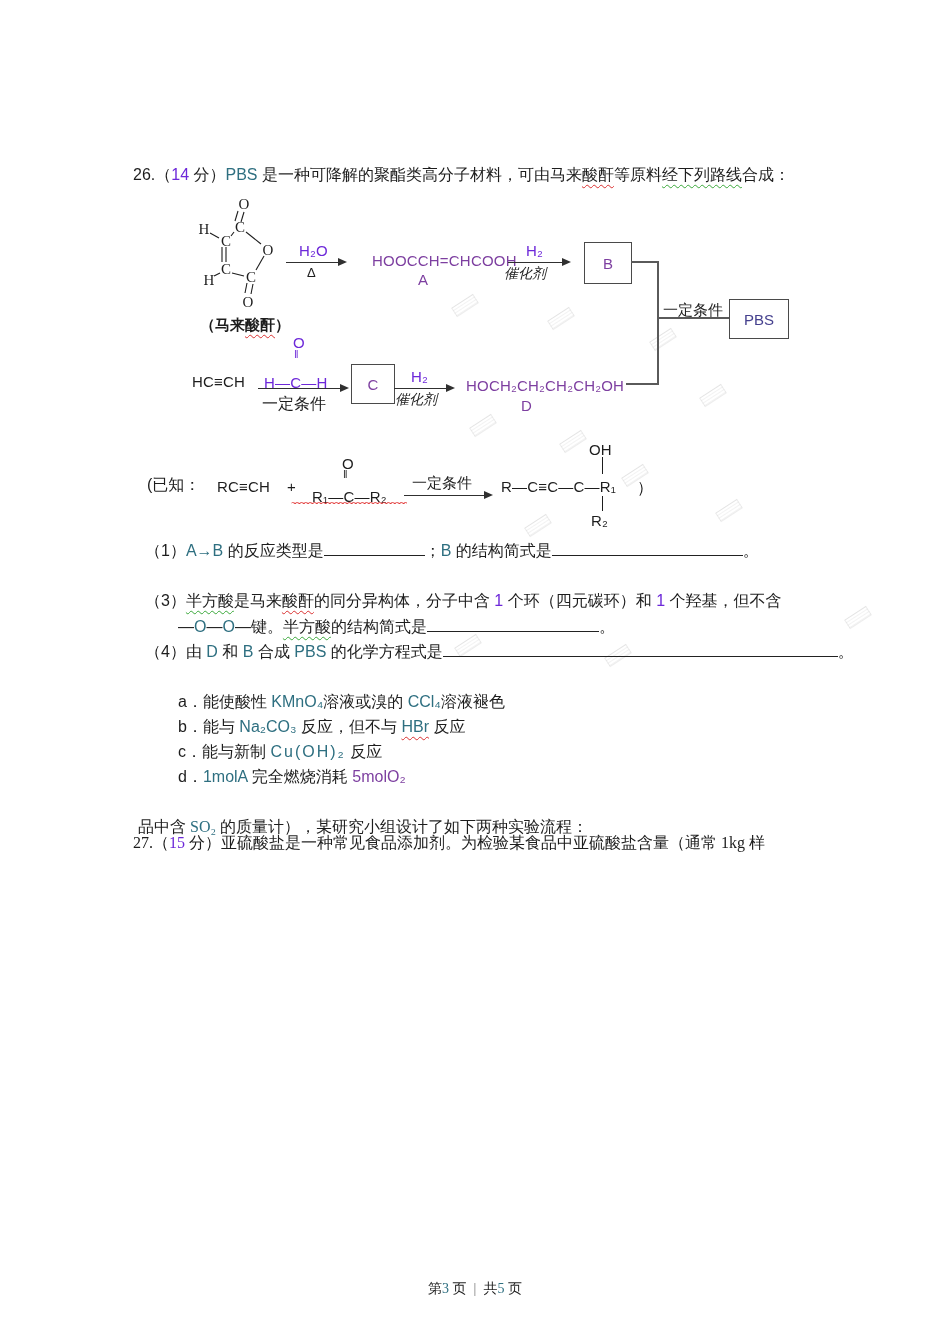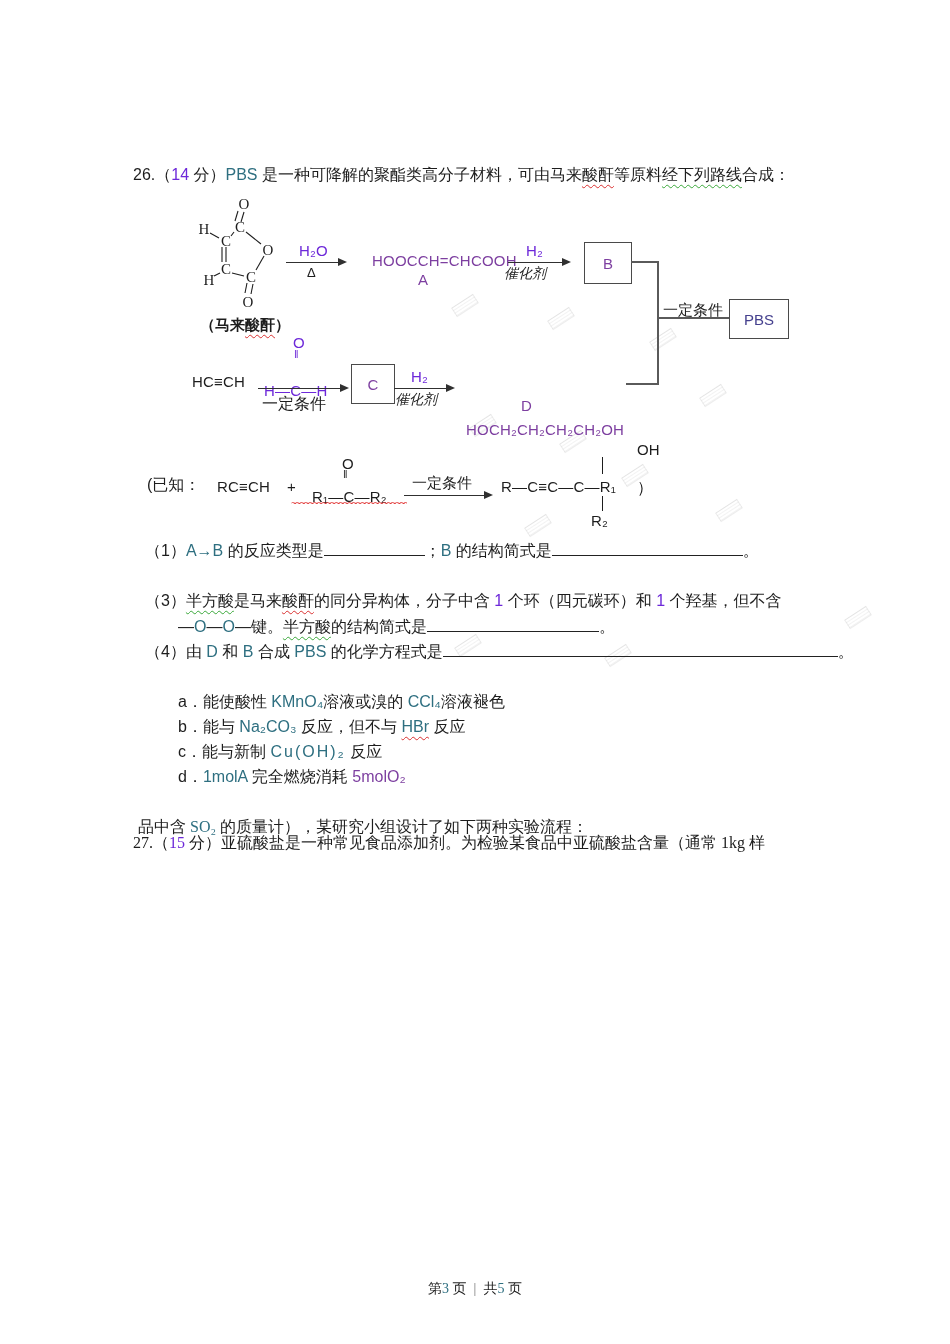--- a/index.html
+++ b/index.html
@@ -102,46 +102,46 @@
   <div class="plainline" style="left:658px;top:317px;width:71px;height:1.6px;"></div>
   <div class="box pbs" style="left:729px;top:299px;width:58px;height:38px;">
     <span>PBS</span>
   </div>
   <div class="plainline" style="left:626px;top:383px;width:32px;height:1.6px;"></div>
 
   <div class="abs chem k" style="left:192px;top:373px;">HC≡CH</div>
 
   <div class="abs chem olv" style="left:293px;top:334px;">O</div>
   <div class="abs olv" style="left:294px;top:348px;font-size:11px;">‖</div>
-  <div class="abs chem olv" style="left:264px;top:382px;">H—C—H</div>
+  <div class="abs chem olv" style="left:264px;top:374px;">H—C—H</div>
   <div class="harrow" style="left:258px;top:388px;width:82px;"></div>
   <div class="line" style="left:262px;top:393px;">一定条件</div>
 
   <div class="box pur" style="left:351px;top:364px;width:42px;height:38px;">
     <span>C</span>
   </div>
 
   <div class="abs chem olv" style="left:411px;top:368px;">H₂</div>
   <div class="harrow" style="left:394px;top:388px;width:52px;"></div>
   <div class="abs k skew" style="left:396px;top:391px;font-size:14px;">催化剂</div>
 
-  <div class="abs chem pur" style="left:466px;top:377px;margin-top:44px;">HOCH₂CH₂CH₂CH₂OH</div>
+  <div class="abs chem pur" style="left:466px;top:377px;">HOCH₂CH₂CH₂CH₂OH</div>
   <div class="abs chem pur" style="left:521px;top:397px;">D</div>
 
   <div class="abs k" style="left:147px;top:475px;font-size:16px;">(已知：</div>
   <div class="abs chem k" style="left:217px;top:478px;">RC≡CH</div>
   <div class="abs chem k" style="left:287px;top:478px;">+</div>
   <div class="abs chem k" style="left:342px;top:455px;">O</div>
   <div class="abs k" style="left:343px;top:468px;font-size:11px;">‖</div>
   <div class="abs chem k" style="left:312px;top:488px;">R₁—C—R₂</div>
   <div class="squig" style="left:291px;top:500px;width:116px;">~~~~~~~~~~~~~~~~~~~~~~~~~~~~~~~~</div>
   <div class="line" style="left:412px;top:472px;font-size:15px;">一定条件</div>
   <div class="harrow" style="left:404px;top:495px;width:80px;"></div>
   <div class="abs chem k" style="left:501px;top:478px;">R—C≡C—C—R₁</div>
-  <div class="abs chem k" style="left:589px;top:441px;margin-left:48px;">OH</div>
+  <div class="abs chem k" style="left:589px;top:441px;">OH</div>
   <div class="plainline" style="left:602px;top:457px;width:1.3px;height:17px;background:#1d1d1d;"></div>
   <div class="plainline" style="left:602px;top:496px;width:1.3px;height:15px;background:#1d1d1d;"></div>
   <div class="abs chem k" style="left:591px;top:512px;">R₂</div>
   <div class="abs k" style="left:637px;top:478px;font-size:16px;">）</div>
 
   <div class="line" style="left:145px;top:540px;"><span class="seg k">（1）</span><span class="seg lt">A→B</span><span class="seg k"> 的反应类型是</span><span class="blank" style="width: 101px;"></span><span class="seg k">；</span><span class="seg lt">B</span><span class="seg k"> 的结构简式是</span><span class="blank" style="width: 191px;"></span><span class="seg k">。</span></div>
   <div class="line" style="left:145px;top:590px;"><span class="seg k">（3）</span><span class="seg gru">半方酸</span><span class="seg k">是马来</span><span class="seg rdu">酸酐</span><span class="seg k">的同分异构体，分子中含 </span><span class="seg olv">1</span><span class="seg k"> 个环（四元碳环）和 </span><span class="seg olv">1</span><span class="seg k"> 个羟基，但不含</span></div>
   <div class="line" style="left:178px;top:616px;"><span class="seg k">—</span><span class="seg lt">O</span><span class="seg k">—</span><span class="seg lt">O</span><span class="seg k">—键。</span><span class="seg gru">半方酸</span><span class="seg k">的结构简式是</span><span class="blank" style="width: 172px;"></span><span class="seg k">。</span></div>
   <div class="line" style="left:145px;top:641px;"><span class="seg k">（4）由 </span><span class="seg lt">D</span><span class="seg k"> 和 </span><span class="seg lt">B</span><span class="seg k"> 合成 </span><span class="seg lt">PBS</span><span class="seg k"> 的化学方程式是</span><span class="blank" style="width: 395px;"></span><span class="seg k">。</span></div>
   <div class="line" style="left:178px;top:691px;"><span class="seg k">a．能使酸性 </span><span class="seg lt">KMnO₄</span><span class="seg k">溶液或溴的 </span><span class="seg lt">CCl₄</span><span class="seg k">溶液褪色</span></div>

